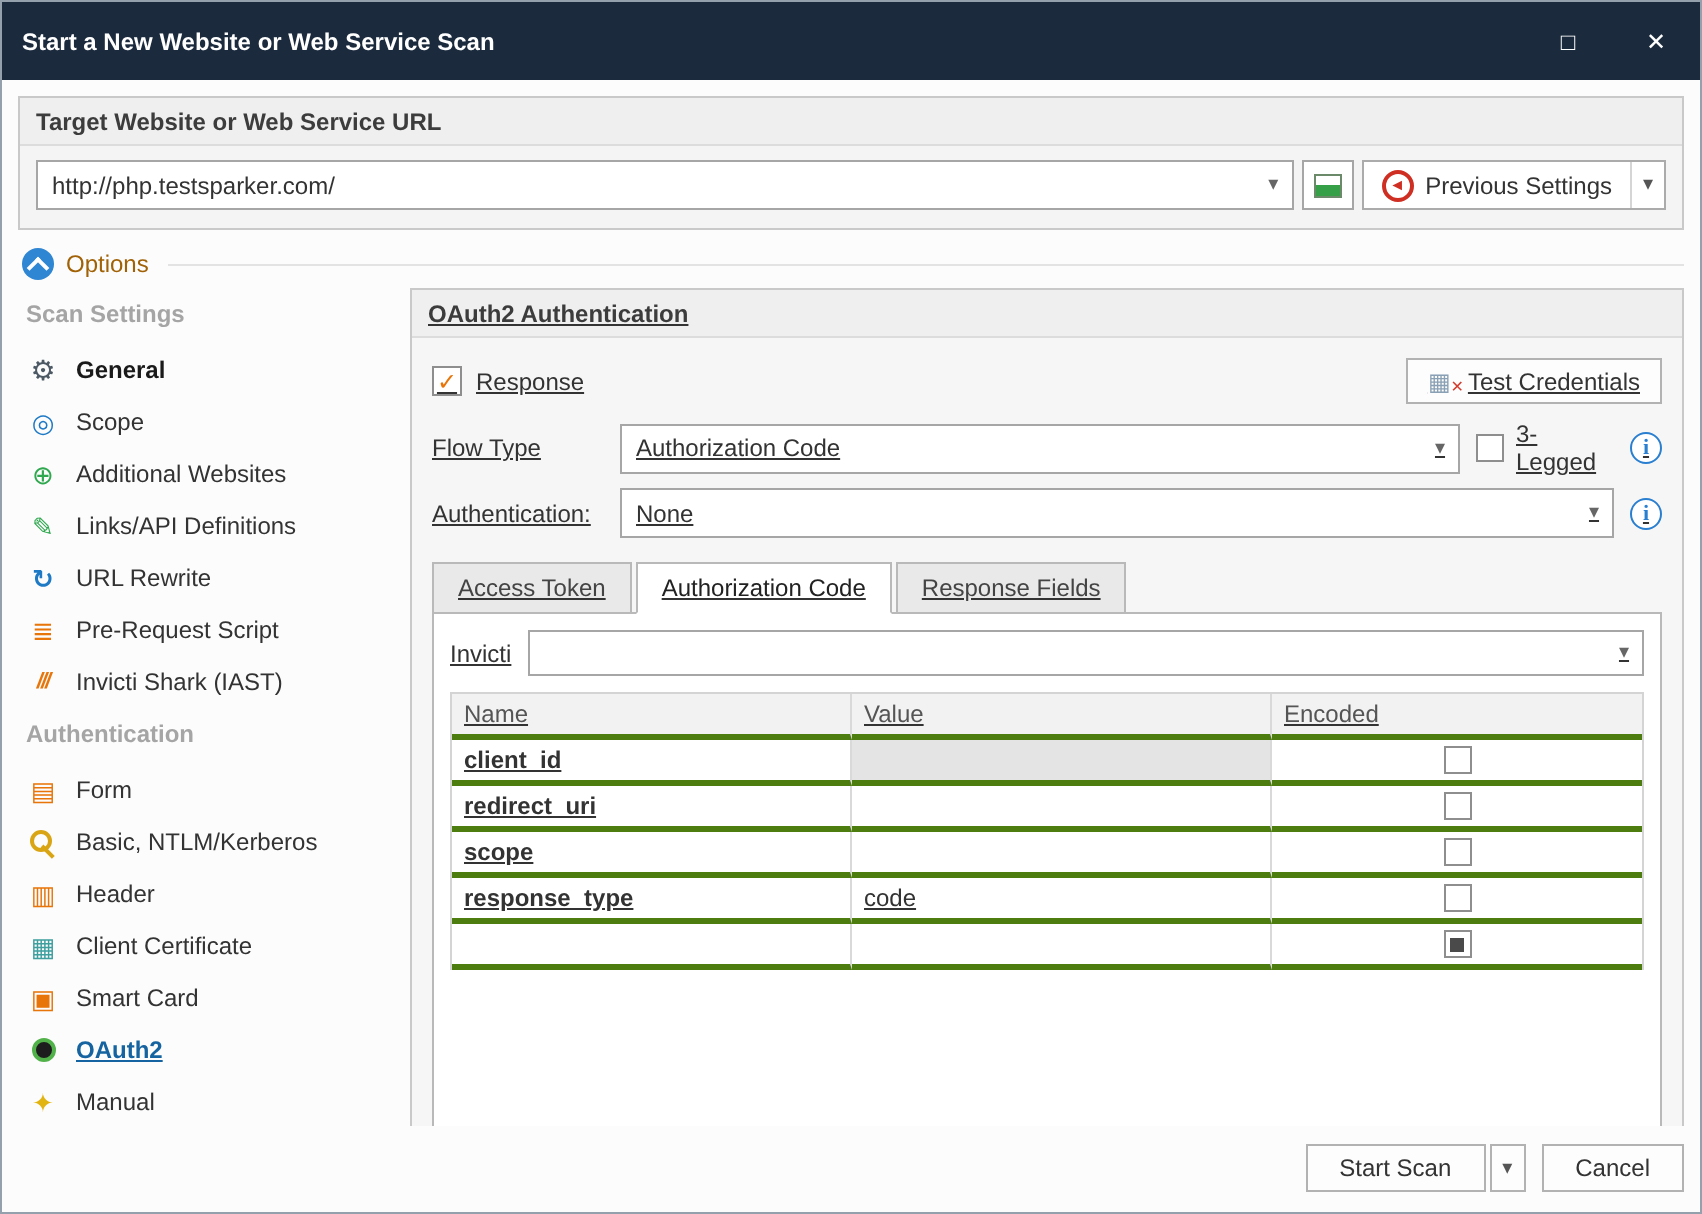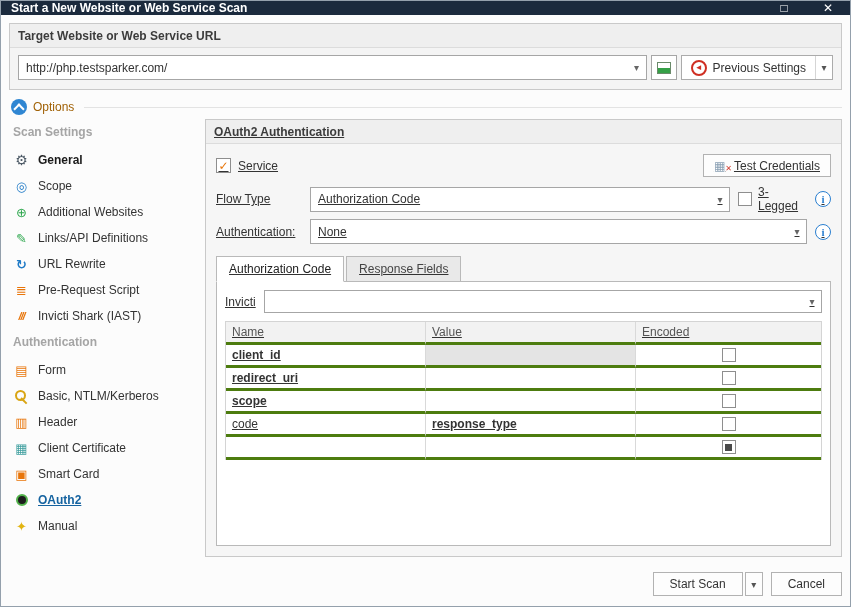--- a/index.html
+++ b/index.html
@@ -1,20 +1,20 @@
 <!DOCTYPE html>
 <html><head>
 <meta charset="utf-8">
 <style>
   * { box-sizing: border-box; margin: 0; padding: 0; }
   html,body { width:851px; height:607px; font-family:"Liberation Sans","DejaVu Sans",sans-serif; font-size:12px; color:#333; background:#fff; }
   .dialog { width:851px; height:607px; border:1px solid #94a0ac; background:#fcfcfc; display:flex; flex-direction:column; overflow:hidden; }
 
   
-  .titlebar { height:14px; background:#1b2a3d; color:#fff; display:flex; align-items:center; padding:0 0 0 10px; flex:0 0 auto; }
+  .titlebar { height:39px; background:#1b2a3d; color:#fff; display:flex; align-items:center; padding:0 0 0 10px; flex:0 0 auto; }
   .titlebar .title { font-weight:bold; font-size:12px; flex:1; }
   .winbtn { width:44px; height:30px; display:flex; align-items:center; justify-content:center; color:#fff; font-size:12px; cursor:default; }
 
   .body { flex:1; padding:8px; display:flex; flex-direction:column; overflow:hidden; }
 
   
   .group { border:1px solid #c9c9c9; background:#f4f4f4; }
   .group-title { padding:5px 8px 4px 8px; font-weight:bold; color:#3c3c3c; background:#efefef; border-bottom:1px solid #dcdcdc; }
 
   
@@ -230,21 +230,21 @@
 
       <div class="main-panel group">
         <div class="group-title">OAuth2 Authentication</div>
         <div class="panel-inner">
 
           <div class="enabled-row">
             <span class="cb checked">
               <span class="cb-mark">✓</span>
 
             </span>
-            <span>Service</span>
+            <span>Response</span>
             <span class="btn push-right">
               <span class="testcred-icon">
                 <span>▦</span>
                 <span class="testcred-x">✕</span>
               </span>
               <span>Test Credentials</span>
             </span>
           </div>
 
           <div class="form-row">
@@ -267,20 +267,21 @@
             <span class="form-label">Authentication:</span>
             <div class="combo grow-combo">
               <span class="combo-value">None</span>
               <span class="combo-arrow">▾</span>
             </div>
             <span class="info-icon">i</span>
           </div>
 
           <div class="tab-area">
             <div class="tabs">
+              <span class="tab">Access Token</span>
               <span class="tab active">Authorization Code</span>
               <span class="tab">Response Fields</span>
             </div>
             <div class="tab-body">
 
               <div class="endpoint-row">
                 <span class="endpoint-label">Invicti</span>
                 <div class="combo endpoint-combo">
                   <span class="combo-value"></span>
                   <span class="combo-arrow">▾</span>
@@ -309,22 +310,22 @@
                   </span>
                 </div>
                 <div class="trow">
                   <span class="tcell name">scope</span>
                   <span class="tcell"></span>
                   <span class="tcell center">
                     <span class="cb"></span>
                   </span>
                 </div>
                 <div class="trow">
+                  <span class="tcell name">response_type</span>
                   <span class="tcell">code</span>
-                  <span class="tcell name">response_type</span>
                   <span class="tcell center">
                     <span class="cb"></span>
                   </span>
                 </div>
                 <div class="trow">
                   <span class="tcell name"></span>
                   <span class="tcell"></span>
                   <span class="tcell center">
                     <span class="cb indeterminate">
                         <span class="cb-ind"></span>

